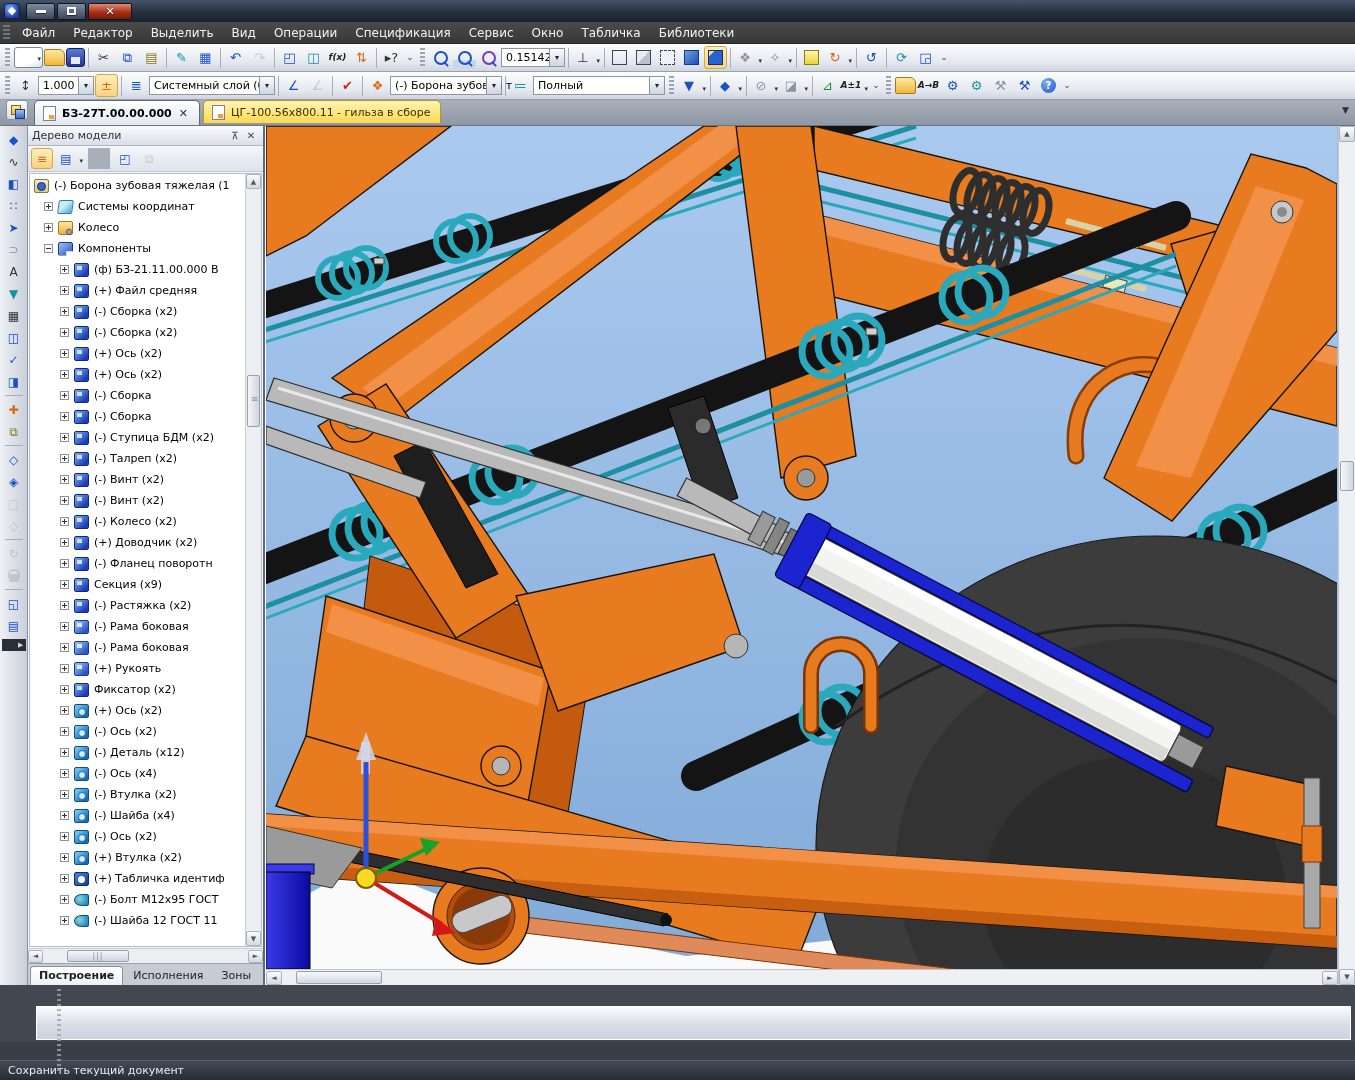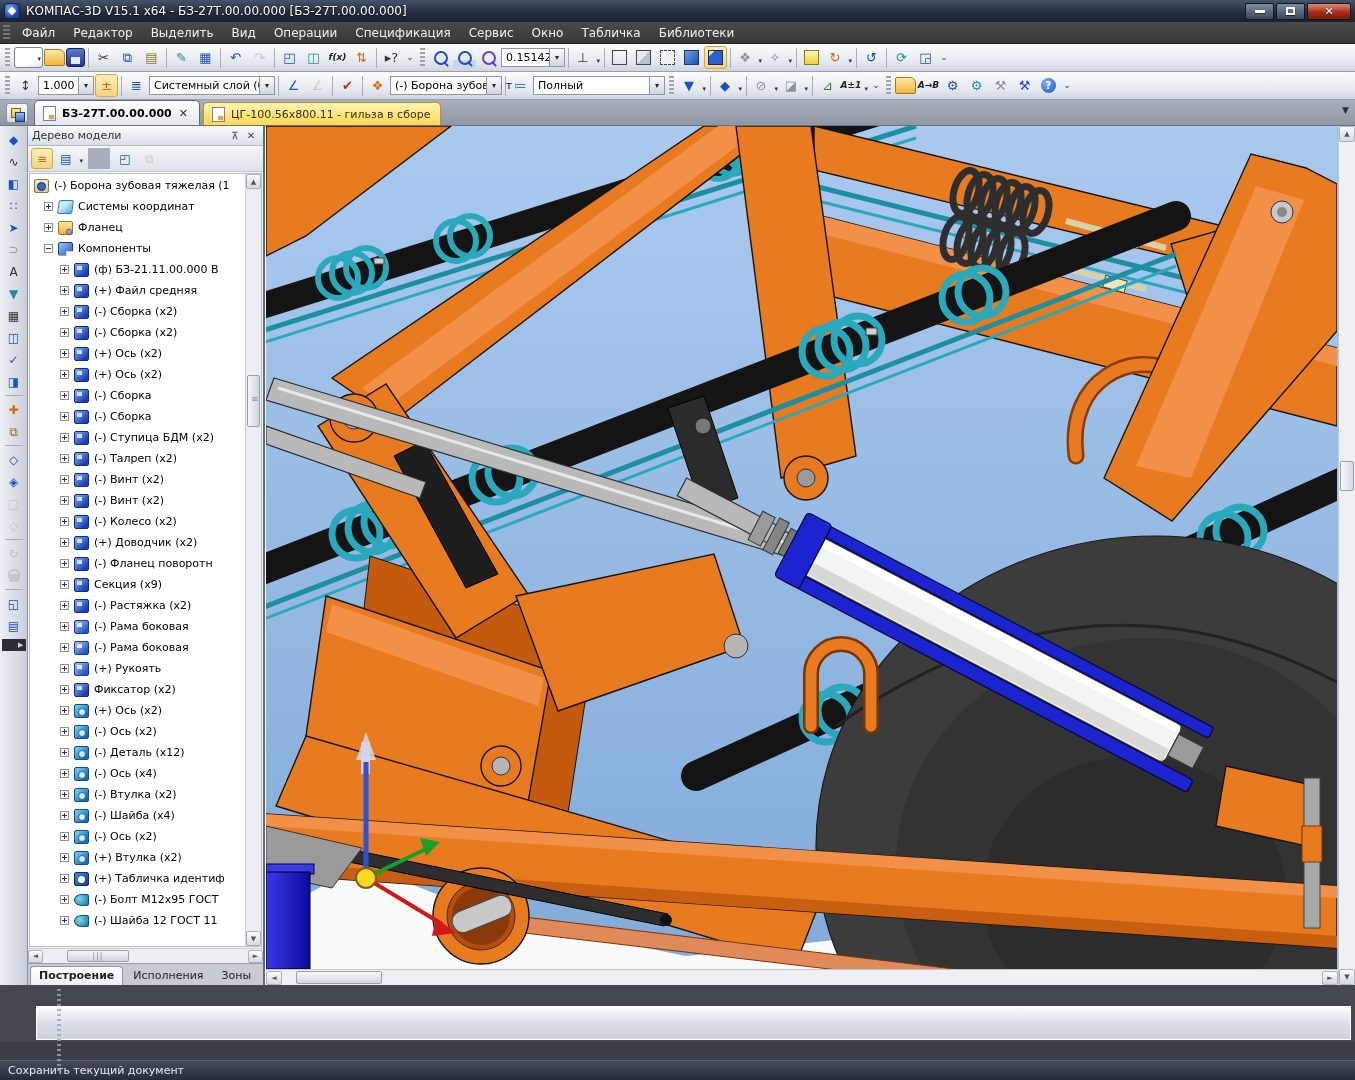--- a/index.html
+++ b/index.html
@@ -76,21 +76,21 @@
     border:2px solid #98a0ac;border-bottom:none;border-radius:5px 5px 0 0;}
   .ti[data-k="combo"]{height:19px;background:#fff;border:1px solid #8a97a6;border-radius:0;
     justify-content:flex-start;padding:0 16px 0 4px;font-size:11px;color:#000;}
   .ti[data-k="combo"]::before{content:"▾";position:absolute;right:0;top:0;bottom:0;width:14px;
     background:linear-gradient(#fafbfd,#cfd6e0);border-left:1px solid #8a97a6;
     display:flex;align-items:center;justify-content:center;font-size:8px;color:#223;}
   .ti[data-w="64"]{width:64px;} .ti[data-w="56"]{width:56px;} .ti[data-w="120"]{width:126px;}
   .ti[data-w="110"]{width:112px;} .ti[data-w="130"]{width:132px;}
 
   
-  .tabbar{height:26px;background:linear-gradient(#a9b0bb,#8f97a4);display:flex;align-items:flex-end;
+  .tabbar{height:26px;background:linear-gradient(#a9b0bb,#8f97a4);display:flex;
     padding:0 2px;position:relative;border-bottom:1px solid #6a7380;}
   .tab-organize{width:22px;height:20px;margin:0 6px 2px 4px;border-radius:3px;
     background:linear-gradient(#fefefe,#d6dbe4);border:1px solid #8a93a2;position:relative;}
   .tab-organize::before{content:"";position:absolute;left:4px;top:4px;width:8px;height:8px;
     background:linear-gradient(#ffe98a,#e8b93c);border:1px solid #8a6a10;}
   .tab-organize::after{content:"";position:absolute;left:8px;top:8px;width:8px;height:8px;
     background:linear-gradient(#9ec2f2,#3a6ac8);border:1px solid #1c3a78;}
   .tab{height:23px;display:flex;align-items:center;gap:6px;padding:0 10px 0 8px;
     border:1px solid #5f6977;border-bottom:none;border-radius:5px 5px 0 0;font-size:11px;position:relative;}
   .tab.active{background:linear-gradient(#ffffff,#e3e8ef);font-weight:bold;z-index:2;height:25px;}
@@ -205,21 +205,20 @@
   .blu{fill:var(--c-blue);stroke:#00063f;stroke-width:1.2;}
   .tls{stroke:var(--c-teal);fill:none;}
   .tld{stroke:var(--c-tealDark);fill:none;}
   .crm{fill:var(--c-cream);stroke:#4a4636;stroke-width:1;}
 </style>
 </head>
 <body>
 
 <div class="titlebar">
   <div class="applogo"></div>
-  <div class="title-text">КОМПАС-3D V15.1 x64 - БЗ-27Т.00.00.000 [БЗ-27Т.00.00.000]</div>
   <div class="winbtns">
     <div class="wbtn">
         <span class="bar"></span>
       </div>
     <div class="wbtn">
         <span class="box"></span>
       </div>
     <div class="wbtn wbtn-close">
         <span class="x">✕</span>
       </div>
@@ -528,21 +527,21 @@
 
           <div class="trow" data-lvl="1">
             <span class="exp" data-exp="+"></span>
             <span class="ticon" data-icon="cs"></span>
             <span class="tlabel">Системы координат</span>
           </div>
 
           <div class="trow" data-lvl="1">
             <span class="exp" data-exp="+"></span>
             <span class="ticon" data-icon="macro"></span>
-            <span class="tlabel">Фланец</span>
+            <span class="tlabel">Колесо</span>
           </div>
 
           <div class="trow" data-lvl="1">
             <span class="exp" data-exp="-"></span>
             <span class="ticon" data-icon="comp"></span>
             <span class="tlabel">Компоненты</span>
           </div>
 
           <div class="trow" data-lvl="2">
             <span class="exp" data-exp="+"></span>

